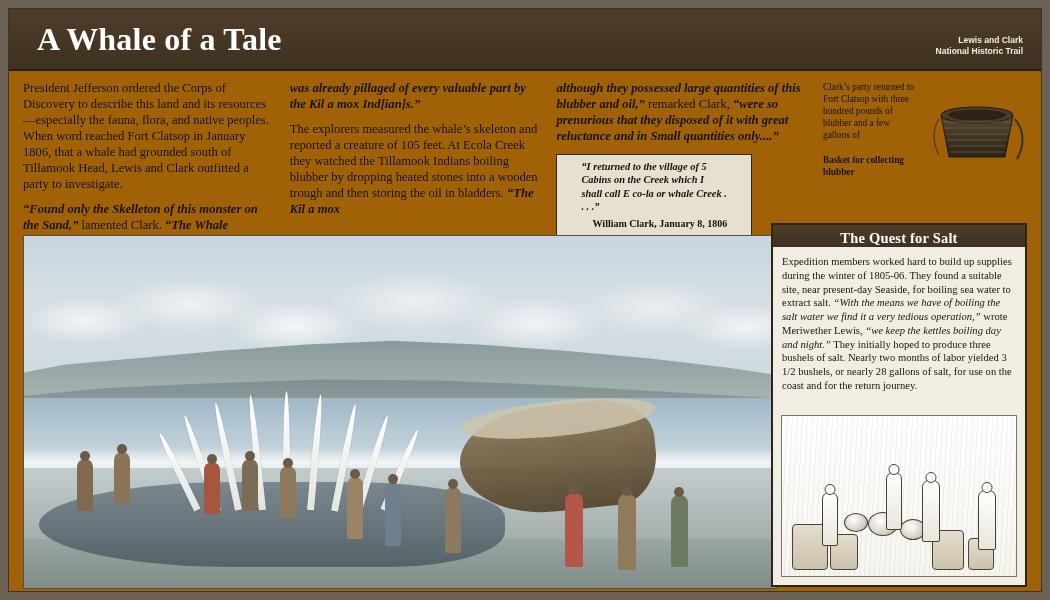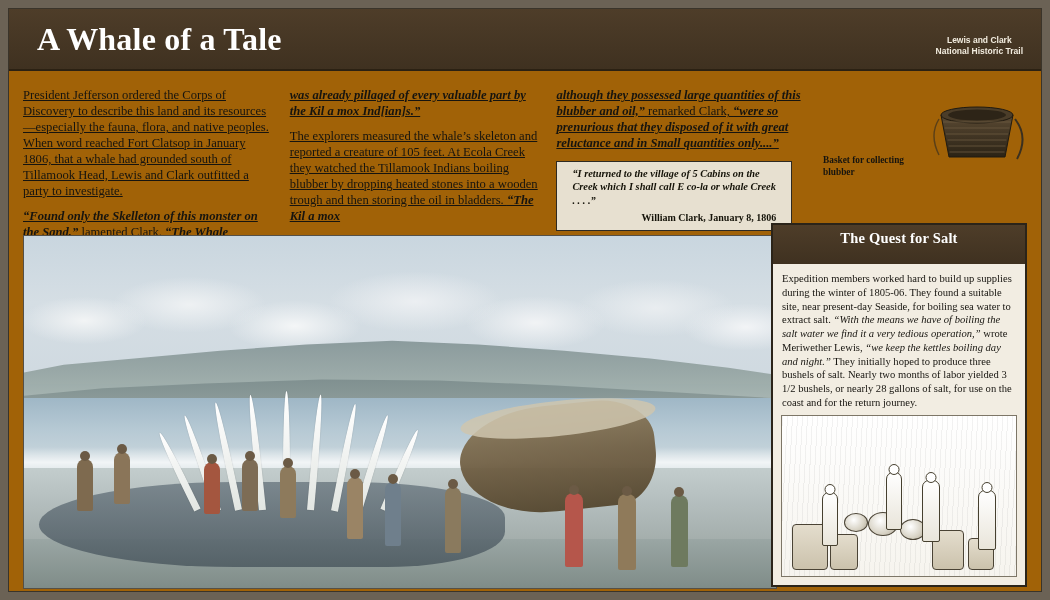--- a/index.html
+++ b/index.html
@@ -48,43 +48,42 @@
     font-family: "Liberation Serif", serif;
   }
   .trail-id {
     position: absolute;
     right: 18px;
     top: 26px;
     color: #f2ecdf;
     font-size: 8.5px;
     font-weight: bold;
     line-height: 1.35;
-    text-align: center;
+    text-align: right;
     font-family: "Liberation Sans", sans-serif;
   }
   
   .body-area {
     position: relative;
     padding: 10px 14px 0 14px;
   }
   .cols {
     display: flex;
     gap: 18px;
     align-items: flex-start;
   }
   .col {
     width: 250px;
     font-size: 12.6px;
     line-height: 1.27;
     color: #16140f;
     text-align: left;
   }
   .col p {
-    margin: 7px 0 9px 0;
-    text-decoration: underline;
+    margin: 0 0 9px 0;
   }
   .col .ital {
     font-style: italic;
     font-weight: bold;
   }
   
   .right-note {
     width: 205px;
     position: relative;
     font-size: 9.3px;
@@ -110,22 +109,22 @@
     width: 90px;
     font-size: 9.3px;
     font-weight: bold;
     line-height: 1.25;
   }
   
   .quote-box {
     margin-top: 2px;
     border: 1px solid #2e2a22;
     background: #e7e0d0;
-    padding: 5px 15px;
-    width: 236px;
+    padding: 5px 24px;
+    width: 196px;
     box-sizing: border-box;
     font-style: italic;
     font-weight: bold;
     font-size: 10.4px;
     line-height: 1.28;
     color: #141208;
   }
   .quote-attrib {
     margin-top: 5px;
     text-align: right;
@@ -237,21 +236,21 @@
     background: #f2ede2;
     box-sizing: border-box;
   }
   .salt-head {
     background: #4a3a28;
     background: linear-gradient(180deg,#4e3d29 0%, #3f3120 100%);
     color: #fff;
     text-align: center;
     font-size: 14.5px;
     font-weight: bold;
-    padding: 5px 0 17px 0;
+    padding: 5px 0 0 0;
     letter-spacing: .2px;
   }
   .salt-body {
     padding: 8px 9px 6px 9px;
     font-size: 10.6px;
     line-height: 1.3;
     color: #16140f;
     text-align: left;
   }
   .salt-body .ital {
@@ -329,20 +328,21 @@
 
         <div class="col">
           <p><span class="ital">although they possessed large quantities of this blubber and oil,”</span><span> remarked Clark, </span><span class="ital">“were so prenurious that they disposed of it with great reluctance and in Small quantities only....”</span></p>
           <div class="quote-box">
             <div>“I returned to the village of 5 Cabins on the Creek which I shall call E co-la or whale Creek . . . .”</div>
             <div class="quote-attrib">William Clark, January 8, 1806</div>
           </div>
         </div>
 
         <div class="right-note">
+          <div class="rn-text">Clark’s party returned to Fort Clatsop with three hundred pounds of blubber and a few gallons of</div>
           <div class="basket-wrap">
             <svg width="100" height="72" viewBox="0 0 100 72" aria-hidden="true">
               <defs>
                 <linearGradient id="bskt" x1="0" y1="0" x2="0" y2="1">
                   <stop offset="0%" stop-color="#5b4a33"></stop>
                   <stop offset="55%" stop-color="#3f3322"></stop>
                   <stop offset="100%" stop-color="#2b2315"></stop>
                 </linearGradient>
               </defs>
               <path d="M14 20 L86 20 L78 62 L22 62 Z" fill="url(#bskt)" stroke="#201a10" stroke-width="1"></path>

